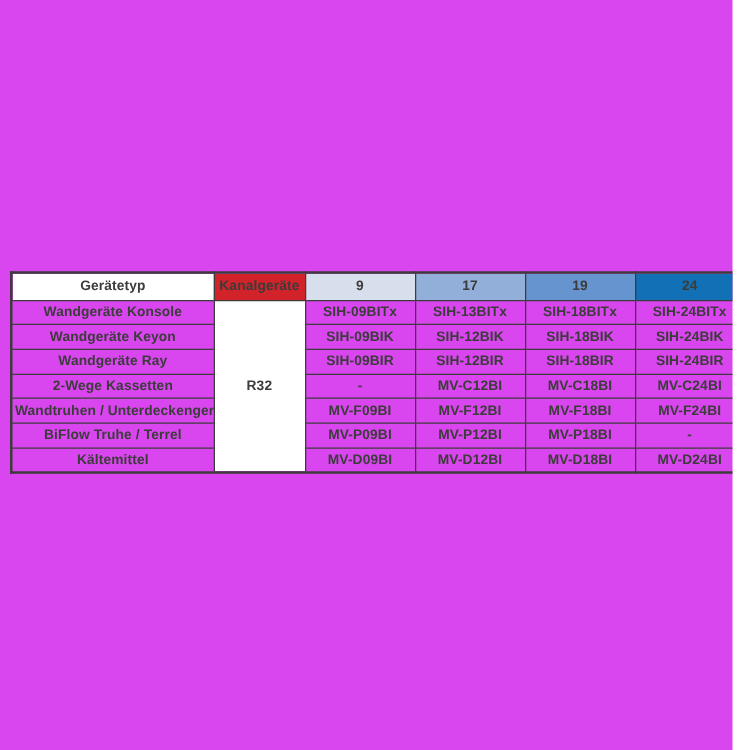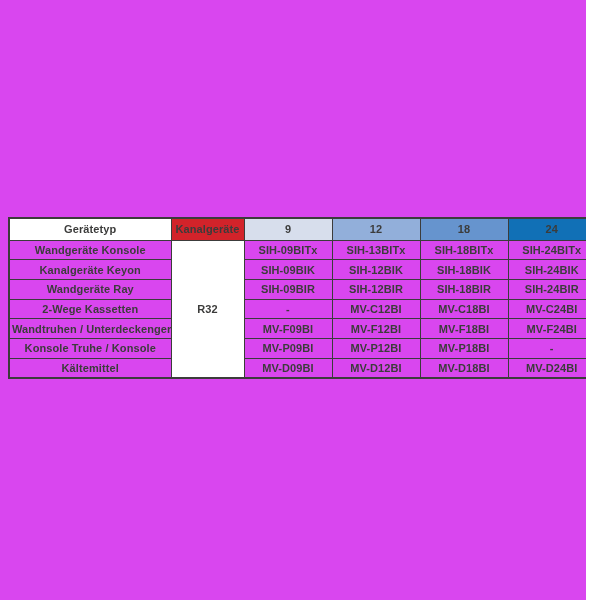--- a/index.html
+++ b/index.html
@@ -84,36 +84,36 @@
       <col class="c-cap">
       <col class="c-cap">
       <col class="c-cap">
       <col class="c-cap">
     </colgroup>
     <tbody>
       <tr class="header-row">
         <th class="hdr-devicetype">Gerätetyp</th>
         <th class="hdr-refrigerant">Kanalgeräte</th>
         <th class="hdr-cap col-9">9</th>
-        <th class="hdr-cap col-12">12</th>
-        <th class="hdr-cap col-18">18</th>
+        <th class="hdr-cap col-12">17</th>
+        <th class="hdr-cap col-18">19</th>
         <th class="hdr-cap col-24">24</th>
       </tr>
 
       <tr>
         <td class="cell-left">Wandgeräte Konsole</td>
         <td class="refrigerant-cell" rowspan="7">R32</td>
         <td class="model-cell">SIH-09BITx</td>
         <td class="model-cell">SIH-13BITx</td>
         <td class="model-cell">SIH-18BITx</td>
         <td class="model-cell">SIH-24BITx</td>
       </tr>
 
       <tr>
-        <td class="cell-left">Kanalgeräte Keyon</td>
+        <td class="cell-left">Wandgeräte Keyon</td>
         <td class="model-cell">SIH-09BIK</td>
         <td class="model-cell">SIH-12BIK</td>
         <td class="model-cell">SIH-18BIK</td>
         <td class="model-cell">SIH-24BIK</td>
       </tr>
 
       <tr>
         <td class="cell-left">Wandgeräte Ray</td>
         <td class="model-cell">SIH-09BIR</td>
         <td class="model-cell">SIH-12BIR</td>
@@ -131,21 +131,21 @@
 
       <tr>
         <td class="cell-left">Wandtruhen / Unterdeckengeräte</td>
         <td class="model-cell">MV-F09BI</td>
         <td class="model-cell">MV-F12BI</td>
         <td class="model-cell">MV-F18BI</td>
         <td class="model-cell">MV-F24BI</td>
       </tr>
 
       <tr>
-        <td class="cell-left">Konsole Truhe / Konsole</td>
+        <td class="cell-left">BiFlow Truhe / Terrel</td>
         <td class="model-cell">MV-P09BI</td>
         <td class="model-cell">MV-P12BI</td>
         <td class="model-cell">MV-P18BI</td>
         <td class="model-cell">-</td>
       </tr>
 
       <tr>
         <td class="cell-left">Kältemittel</td>
         <td class="model-cell">MV-D09BI</td>
         <td class="model-cell">MV-D12BI</td>

